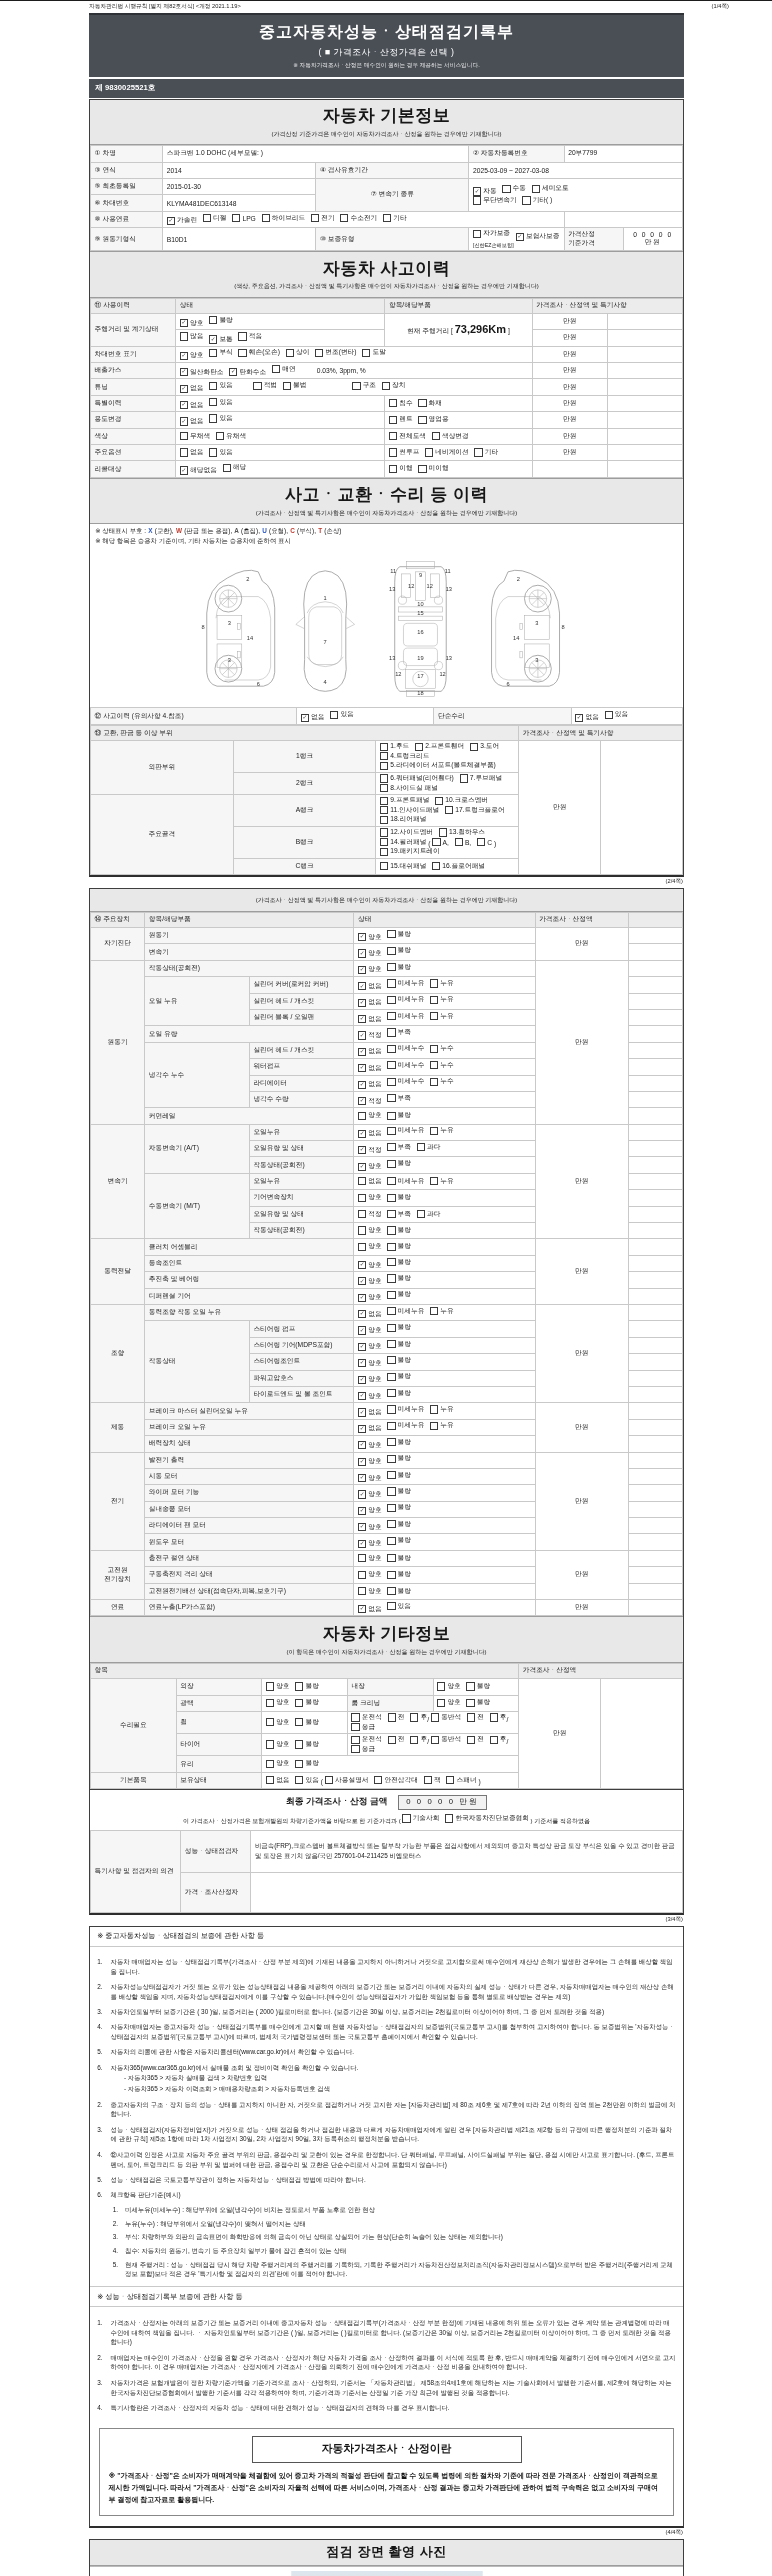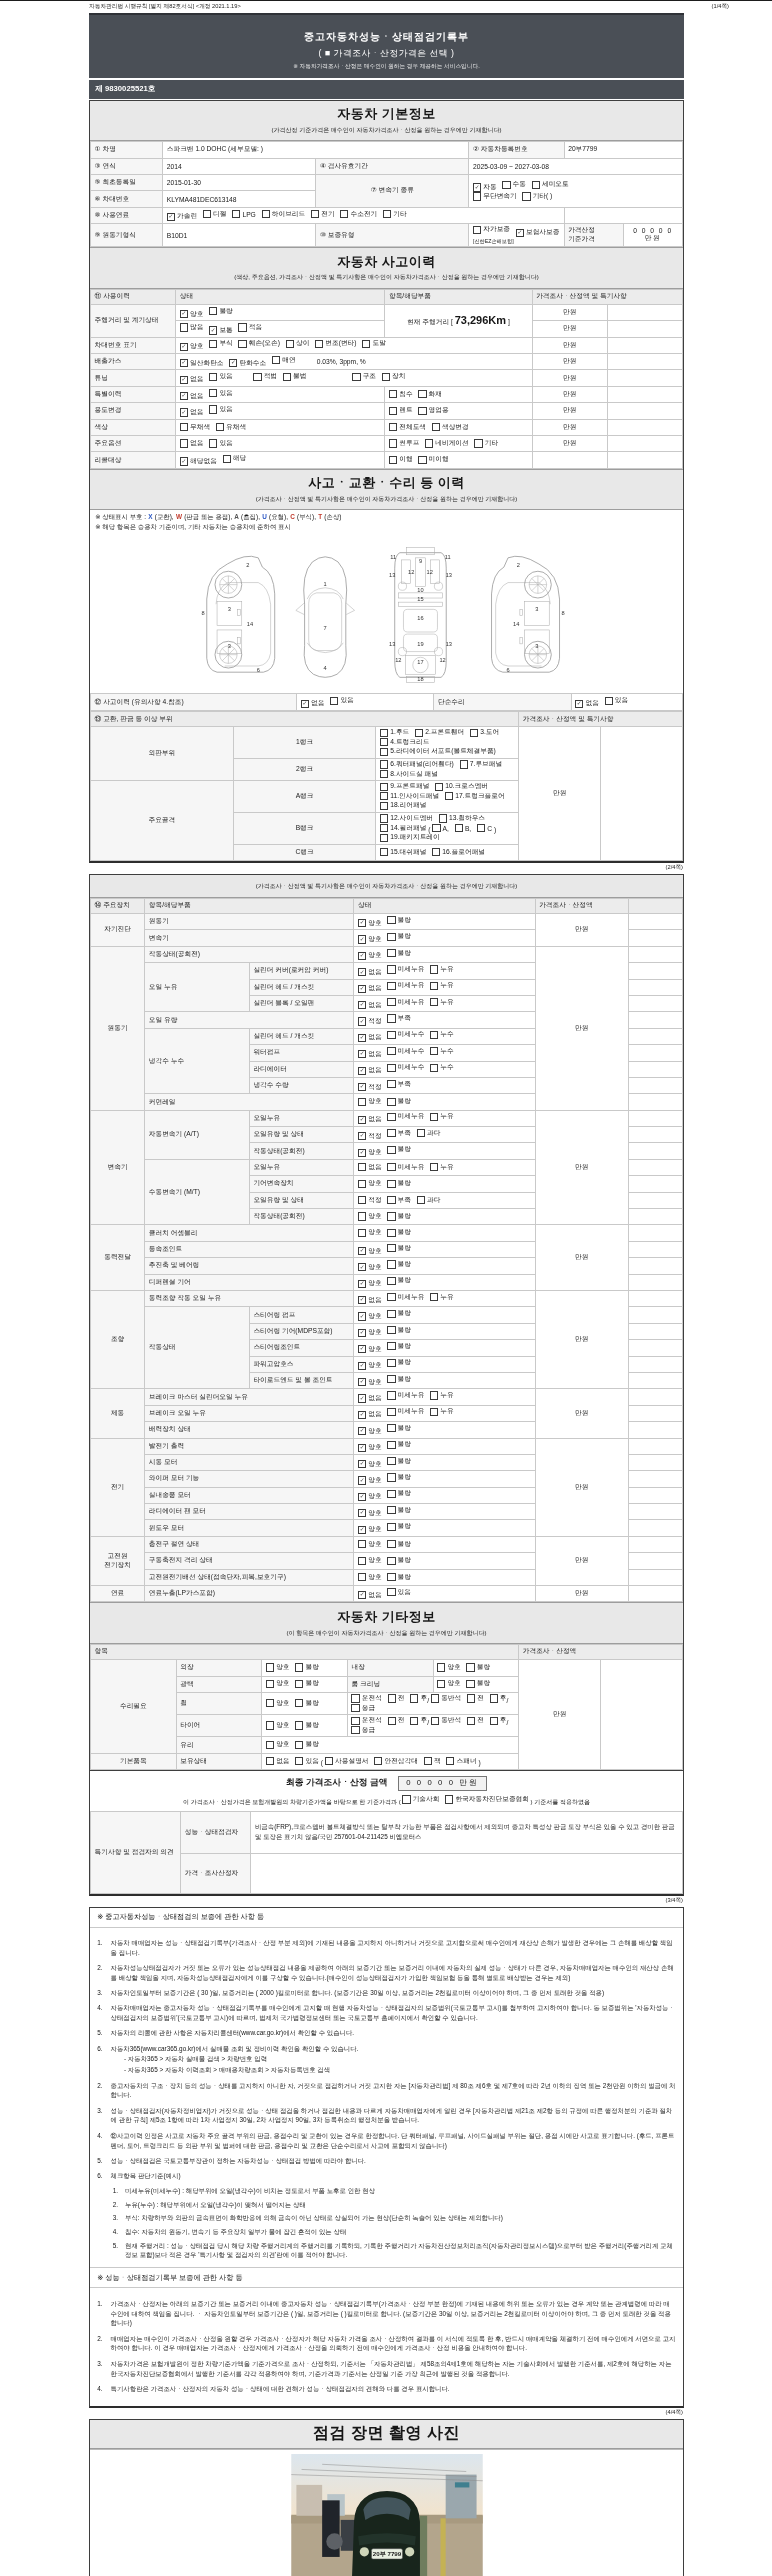--- a/index.html
+++ b/index.html
@@ -4,28 +4,28 @@
 <style>
   html,body{margin:0;padding:0;background:#fff;}
   body{width:773px;height:2576px;overflow:hidden;font-family:"Liberation Sans","DejaVu Sans",sans-serif;color:#161616;border-top:1px solid #1d1d1d;}
   .outer{margin:0 44px;width:685px;}
   .meta{display:flex;justify-content:space-between;font-size:5.7px;padding:2.1px 0 1.5px;color:#222;}
   .meta .ml{padding-left:45px;}
   .sheet{margin-left:45px;width:595px;}
   .pmark{text-align:right;font-size:5.7px;padding:1px 1px 2.1px;color:#222;}
   
   .banner{background:#4a4f56;color:#fff;text-align:center;padding:7.2px 0 6.7px;border-top:2.1px solid #2f3237;}
-  .banner .t{font-size:10px;font-weight:bold;letter-spacing:1px;margin-top:8px;}
+  .banner .t{font-size:16px;font-weight:bold;letter-spacing:1px;}
   .banner .s{font-size:8.8px;margin-top:4.1px;letter-spacing:0.5px;}
   .banner .n{font-size:5.7px;margin-top:3.6px;color:#f0f0f0;}
   .docbar{background:#4a4f56;color:#fff;font-size:7.7px;font-weight:bold;padding:4.6px 6.2px;margin-top:1.5px;}
   
   .block{border:1px solid #3e3e3e;border-bottom:2.6px solid #2d2d2d;background:#fff;}
   .sec-head{background:#e8e8e8;text-align:center;padding:4.6px 0 5.2px;border-bottom:0.5px solid #9d9d9d;}
-  .sec-head .t{font-size:13px;font-weight:bold;letter-spacing:0.5px;}
+  .sec-head .t{font-size:17px;font-weight:bold;letter-spacing:0.5px;}
   .sec-head .s{font-size:6px;margin-top:2.6px;}
   table{border-collapse:collapse;width:100%;table-layout:fixed;}
   td,th{border:0.5px solid #c9c9c9;padding:1px 3.6px;font-size:6.7px;vertical-align:middle;word-break:keep-all;}
   th{background:#ececec;font-weight:normal;text-align:left;height:12.4px;}
   .lab{background:#f6f6f6;}
   .ctr{text-align:center;}
   td{height:13.4px;}
   
   .cb{display:inline-flex;align-items:center;margin-right:5.7px;white-space:nowrap;}
   .cb:last-child{margin-right:0;}
@@ -1406,26 +1406,30 @@
           </div>
           <div class="nitem">
             <span class="nn">3.</span>
             <div>자동차가격은 보험개발원이 정한 차량기준가액을 기준가격으로 조사ㆍ산정하되, 기준서는 「자동차관리법」 제58조의4제1호에 해당하는 자는 기술사회에서 발행한 기준서를, 제2호에 해당하는 자는 한국자동차진단보증협회에서 발행한 기준서를 각각 적용하여야 하며, 기준가격과 기준서는 산정일 기준 가장 최근에 발행된 것을 적용합니다.</div>
           </div>
           <div class="nitem">
             <span class="nn">4.</span>
             <div>특기사항란은 가격조사ㆍ산정자의 자동차 성능ㆍ상태에 대한 견해가 성능ㆍ상태점검자의 견해와 다를 경우 표시합니다.</div>
           </div>
         </div>
+      <div style="margin:3.1px 9.3px 10.3px;border:0.5px solid #888;padding:7.2px 8.2px 8.2px">
+        <div style="width:268px;margin:0 auto;border:0.5px solid #555;text-align:center;padding:5.2px 0;font-size:10.8px;font-weight:bold">자동차가격조사ㆍ산정이란</div>
+        <div style="font-size:7px;font-weight:bold;line-height:1.75;margin-top:7.2px">※ "가격조사ㆍ산정"은 소비자가 매매계약을 체결함에 있어 중고차 가격의 적절성 판단에 참고할 수 있도록 법령에 의한 절차와 기준에 따라 전문 가격조사ㆍ산정인이 객관적으로 제시한 가액입니다. 따라서 "가격조사ㆍ산정"은 소비자의 자율적 선택에 따른 서비스이며, 가격조사ㆍ산정 결과는 중고차 가격판단에 관하여 법적 구속력은 없고 소비자의 구매여부 결정에 참고자료로 활용됩니다.</div>
+      </div>
     </div>
     <div class="pmark">(4/4쪽)</div>
 
     <div class="block">
       <div class="sec-head" style="padding:3.1px 0 3.6px">
-        <div class="t" style="font-size:16px">점검 장면 촬영 사진</div>
+        <div class="t" style="font-size:13px">점검 장면 촬영 사진</div>
       </div>
       <div class="photo-wrap">
         <svg width="192" height="140" viewBox="0 0 372 272">
           <defs>
             <linearGradient id="sky" x1="0" y1="0" x2="0" y2="1">
               <stop offset="0" stop-color="#dce6ee"></stop>
                 <stop offset="1" stop-color="#f2e3cc"></stop>
             </linearGradient>
           </defs>
           <rect width="372" height="120" fill="url(#sky)"></rect>

